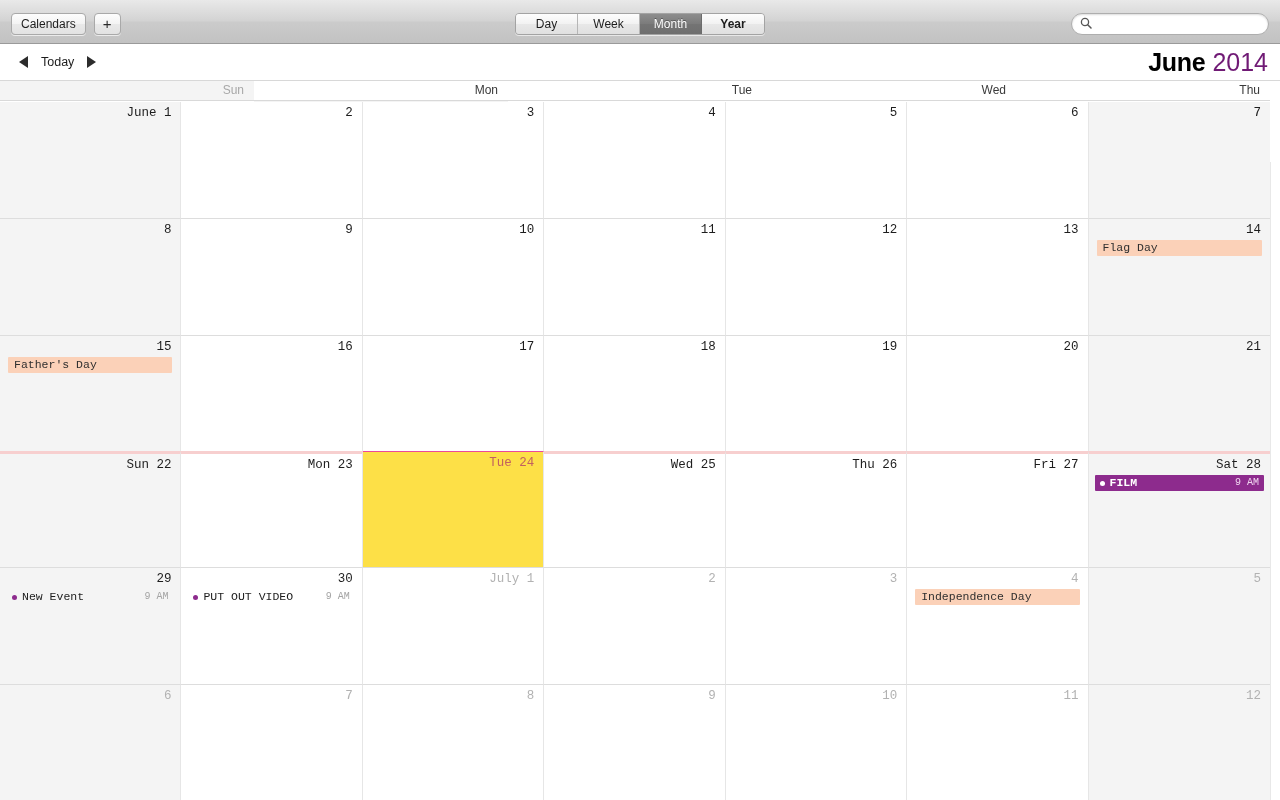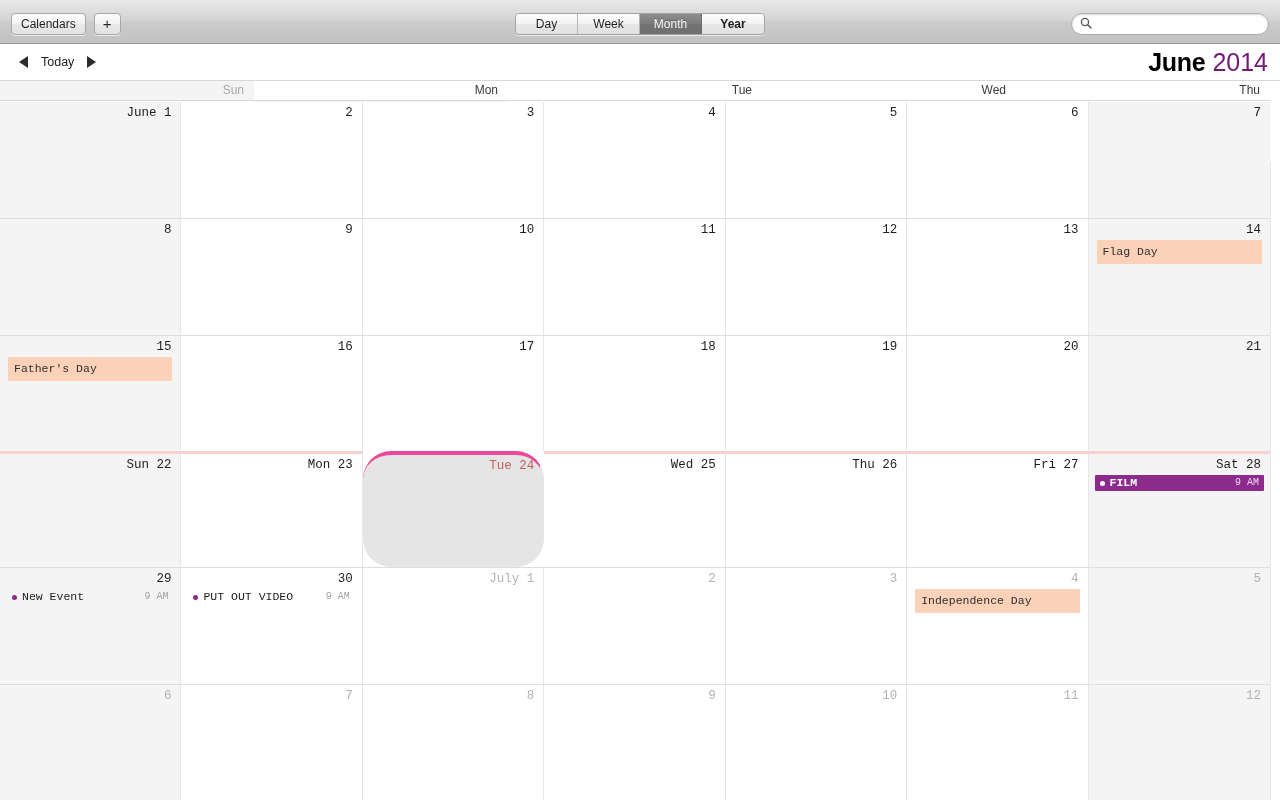--- a/index.html
+++ b/index.html
@@ -108,23 +108,22 @@
   .cell{
     position:relative; overflow:hidden;
     border-top:1px solid #dddddd; border-right:1px solid #e6e6e6;
     background:#ffffff;
   }
   .cell.weekend{ background:#f4f4f4; }
   .cell.r0{ border-top:none; }
   .cell.c6{ border-right:none; }
 
   .cell.today{
-    background:#e5e5e5;
-    border-top:4px solid #ec4899;
-    border-radius:28px;
+    background:#fde047;
+    border-top:1px solid #ec4899;
   }
   .cell.currentweek{ border-top:3px solid #f7cfcf; }
 
   .daynum{
     text-align:right; font-size:12.5px; color:#1d1d1d;
     padding:3px 9px 0 0; line-height:16px; white-space:nowrap;
   }
   .daynum.dim{ color:#b2b2b2; }
   .daynum.today-num{ color:#c2615f; }
 
@@ -133,21 +132,21 @@
   .ev{
     height:16px; line-height:16px; font-size:11.5px;
     display:flex; align-items:center; white-space:nowrap;
     margin-bottom:1px; overflow:hidden; cursor:default;
   }
   .ev .lbl{ flex:1 1 auto; overflow:hidden; text-overflow:ellipsis; }
   .ev .time{ flex:0 0 auto; font-size:10px; padding-left:6px; }
 
   
   .ev.allday{
-    background:#fbd1b8; color:#2f2f2f; padding:12px 6px;
+    background:#fbd1b8; color:#2f2f2f; padding:4px 6px;
     margin-left:8px; margin-right:8px; border-radius:1px;
   }
   
   .ev.filled{
     background:#8d2b8d; color:#ffffff; padding:0 5px;
     margin-left:6px; margin-right:6px; border-radius:1px;
     font-weight:bold;
   }
   .ev.filled .time{ color:#f0d6f0; font-weight:normal; }
   .ev.filled .dot{

